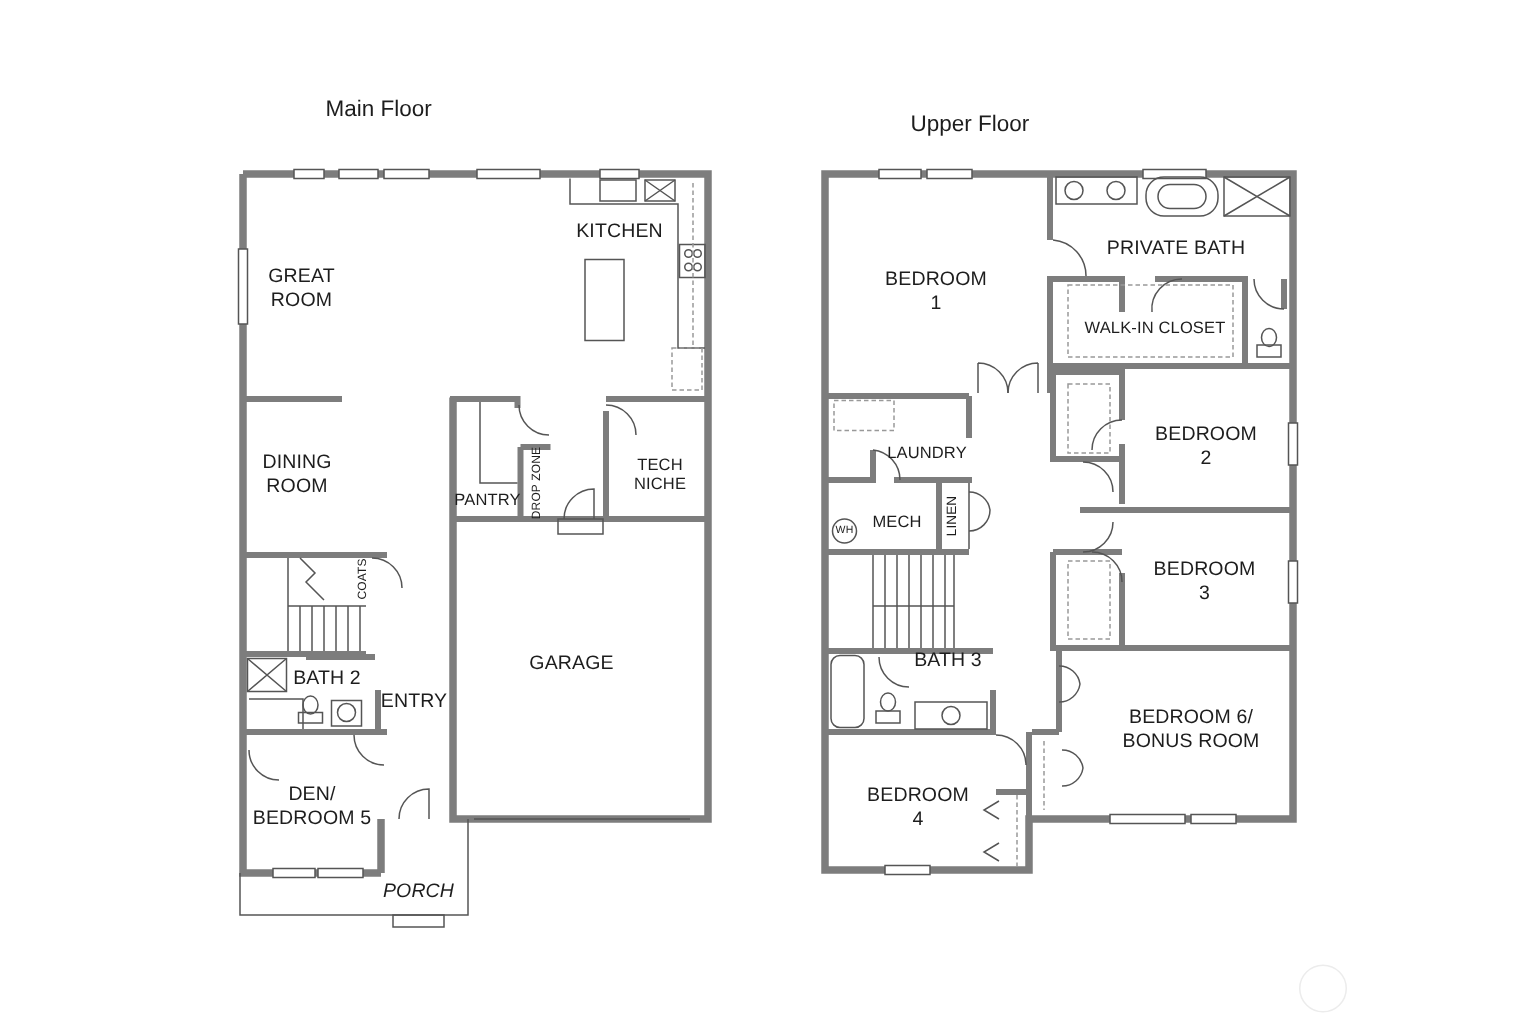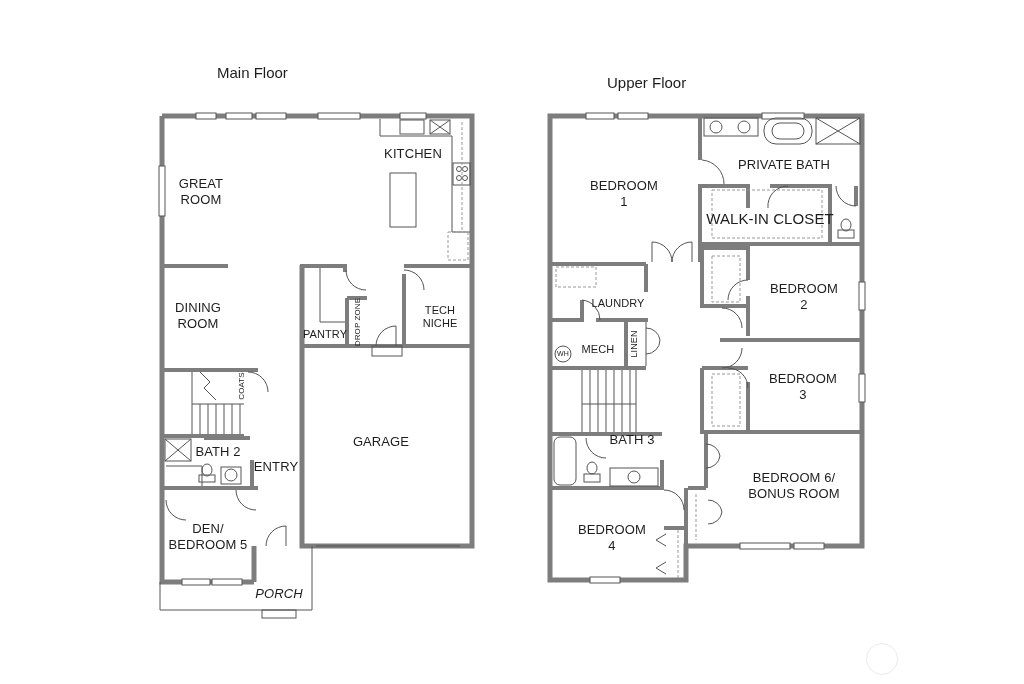--- a/index.html
+++ b/index.html
@@ -3,21 +3,21 @@
 <meta charset="utf-8">
 <style>
   html, body { margin: 0; padding: 0; background: #ffffff; }
   body { width: 1024px; height: 684px; position: relative; overflow: hidden;
          font-family: "Liberation Sans", "DejaVu Sans", sans-serif; color: #1d1d1d; }
   .title { position: absolute; font-size: 15px; font-weight: 400; text-align: left; width: 200px; }
   svg.plan { position: absolute; left: 0; top: 0; }
   .lbl { position: absolute; font-size: 13px; line-height: 16px; text-align: center; white-space: pre-line;
          transform: translate(-50%, -50%); letter-spacing: 0.1px; }
   .lbl.sm { font-size: 11px; line-height: 13px; }
-  .lbl.xs { font-size: 15px; line-height: 10px; }
+  .lbl.xs { font-size: 11px; line-height: 10px; }
   .lbl.v { transform: translate(-50%, -50%) rotate(-90deg); font-size: 8px; }
   .wm { position: absolute; left: 866px; top: 643px; width: 30px; height: 30px; border-radius: 50%;
         border: 1px solid #ececec; }
 </style>
 </head>
 <body>
 
 <div class="title" style="left:217px; top:64px;">Main Floor</div>
 <div class="title" style="left:607px; top:64px;margin-top:10px;">Upper Floor</div>
 

